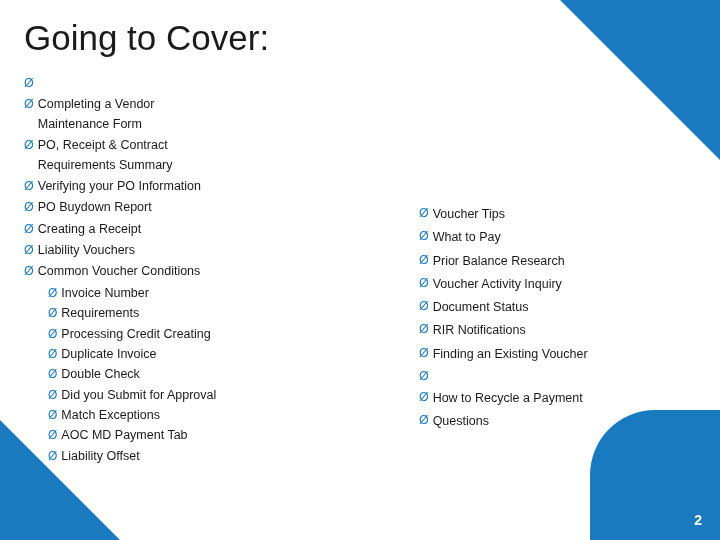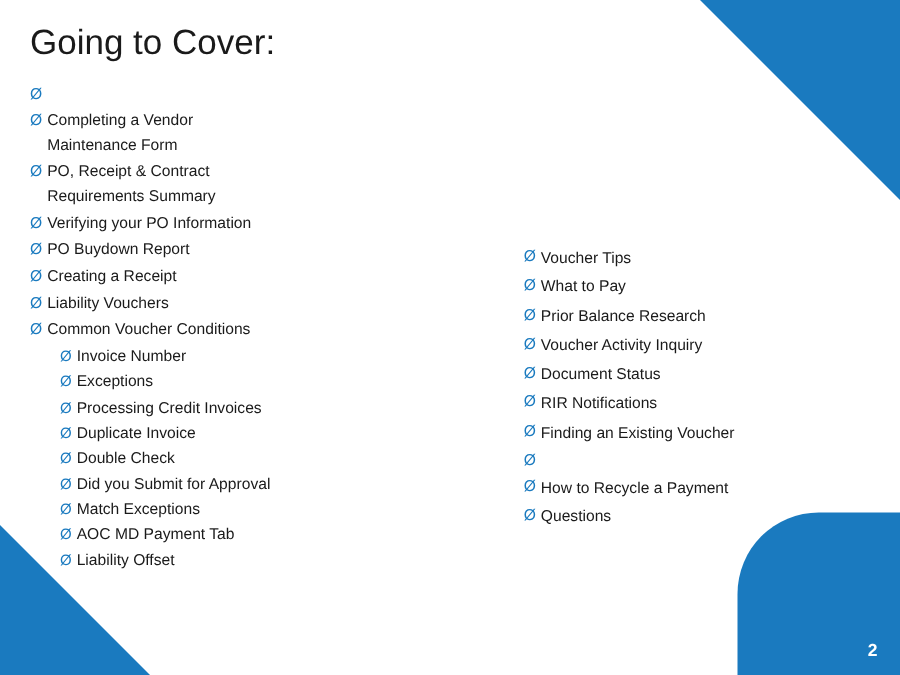--- a/index.html
+++ b/index.html
@@ -54,21 +54,21 @@
       z-index: 10;
     }
 
     .content {
       position: relative;
       z-index: 5;
       padding: 18px 24px 10px 24px;
     }
 
     .page-title {
-      font-size: 28px;
+      font-size: 35px;
       font-weight: normal;
       color: #1a1a1a;
       margin-bottom: 16px;
       font-family: Arial, sans-serif;
     }
 
     .columns {
       display: flex;
       gap: 20px;
     }
@@ -176,26 +176,26 @@
 
       <div class="sub-items">
 
         <div class="sub-item">
           <span class="sub-arrow">Ø</span>
           <span>Invoice Number</span>
         </div>
 
         <div class="sub-item">
           <span class="sub-arrow">Ø</span>
-          <span>Exceptions</span>
-        </div>
-
-        <div class="sub-item">
-          <span class="sub-arrow">Ø</span>
-          <span>Processing Credit Invoices</span>
+          <span>Requirements</span>
+        </div>
+
+        <div class="sub-item">
+          <span class="sub-arrow">Ø</span>
+          <span>Processing Credit Creating</span>
         </div>
 
         <div class="sub-item">
           <span class="sub-arrow">Ø</span>
           <span>Duplicate Invoice</span>
         </div>
 
         <div class="sub-item">
           <span class="sub-arrow">Ø</span>
           <span>Double Check</span>

